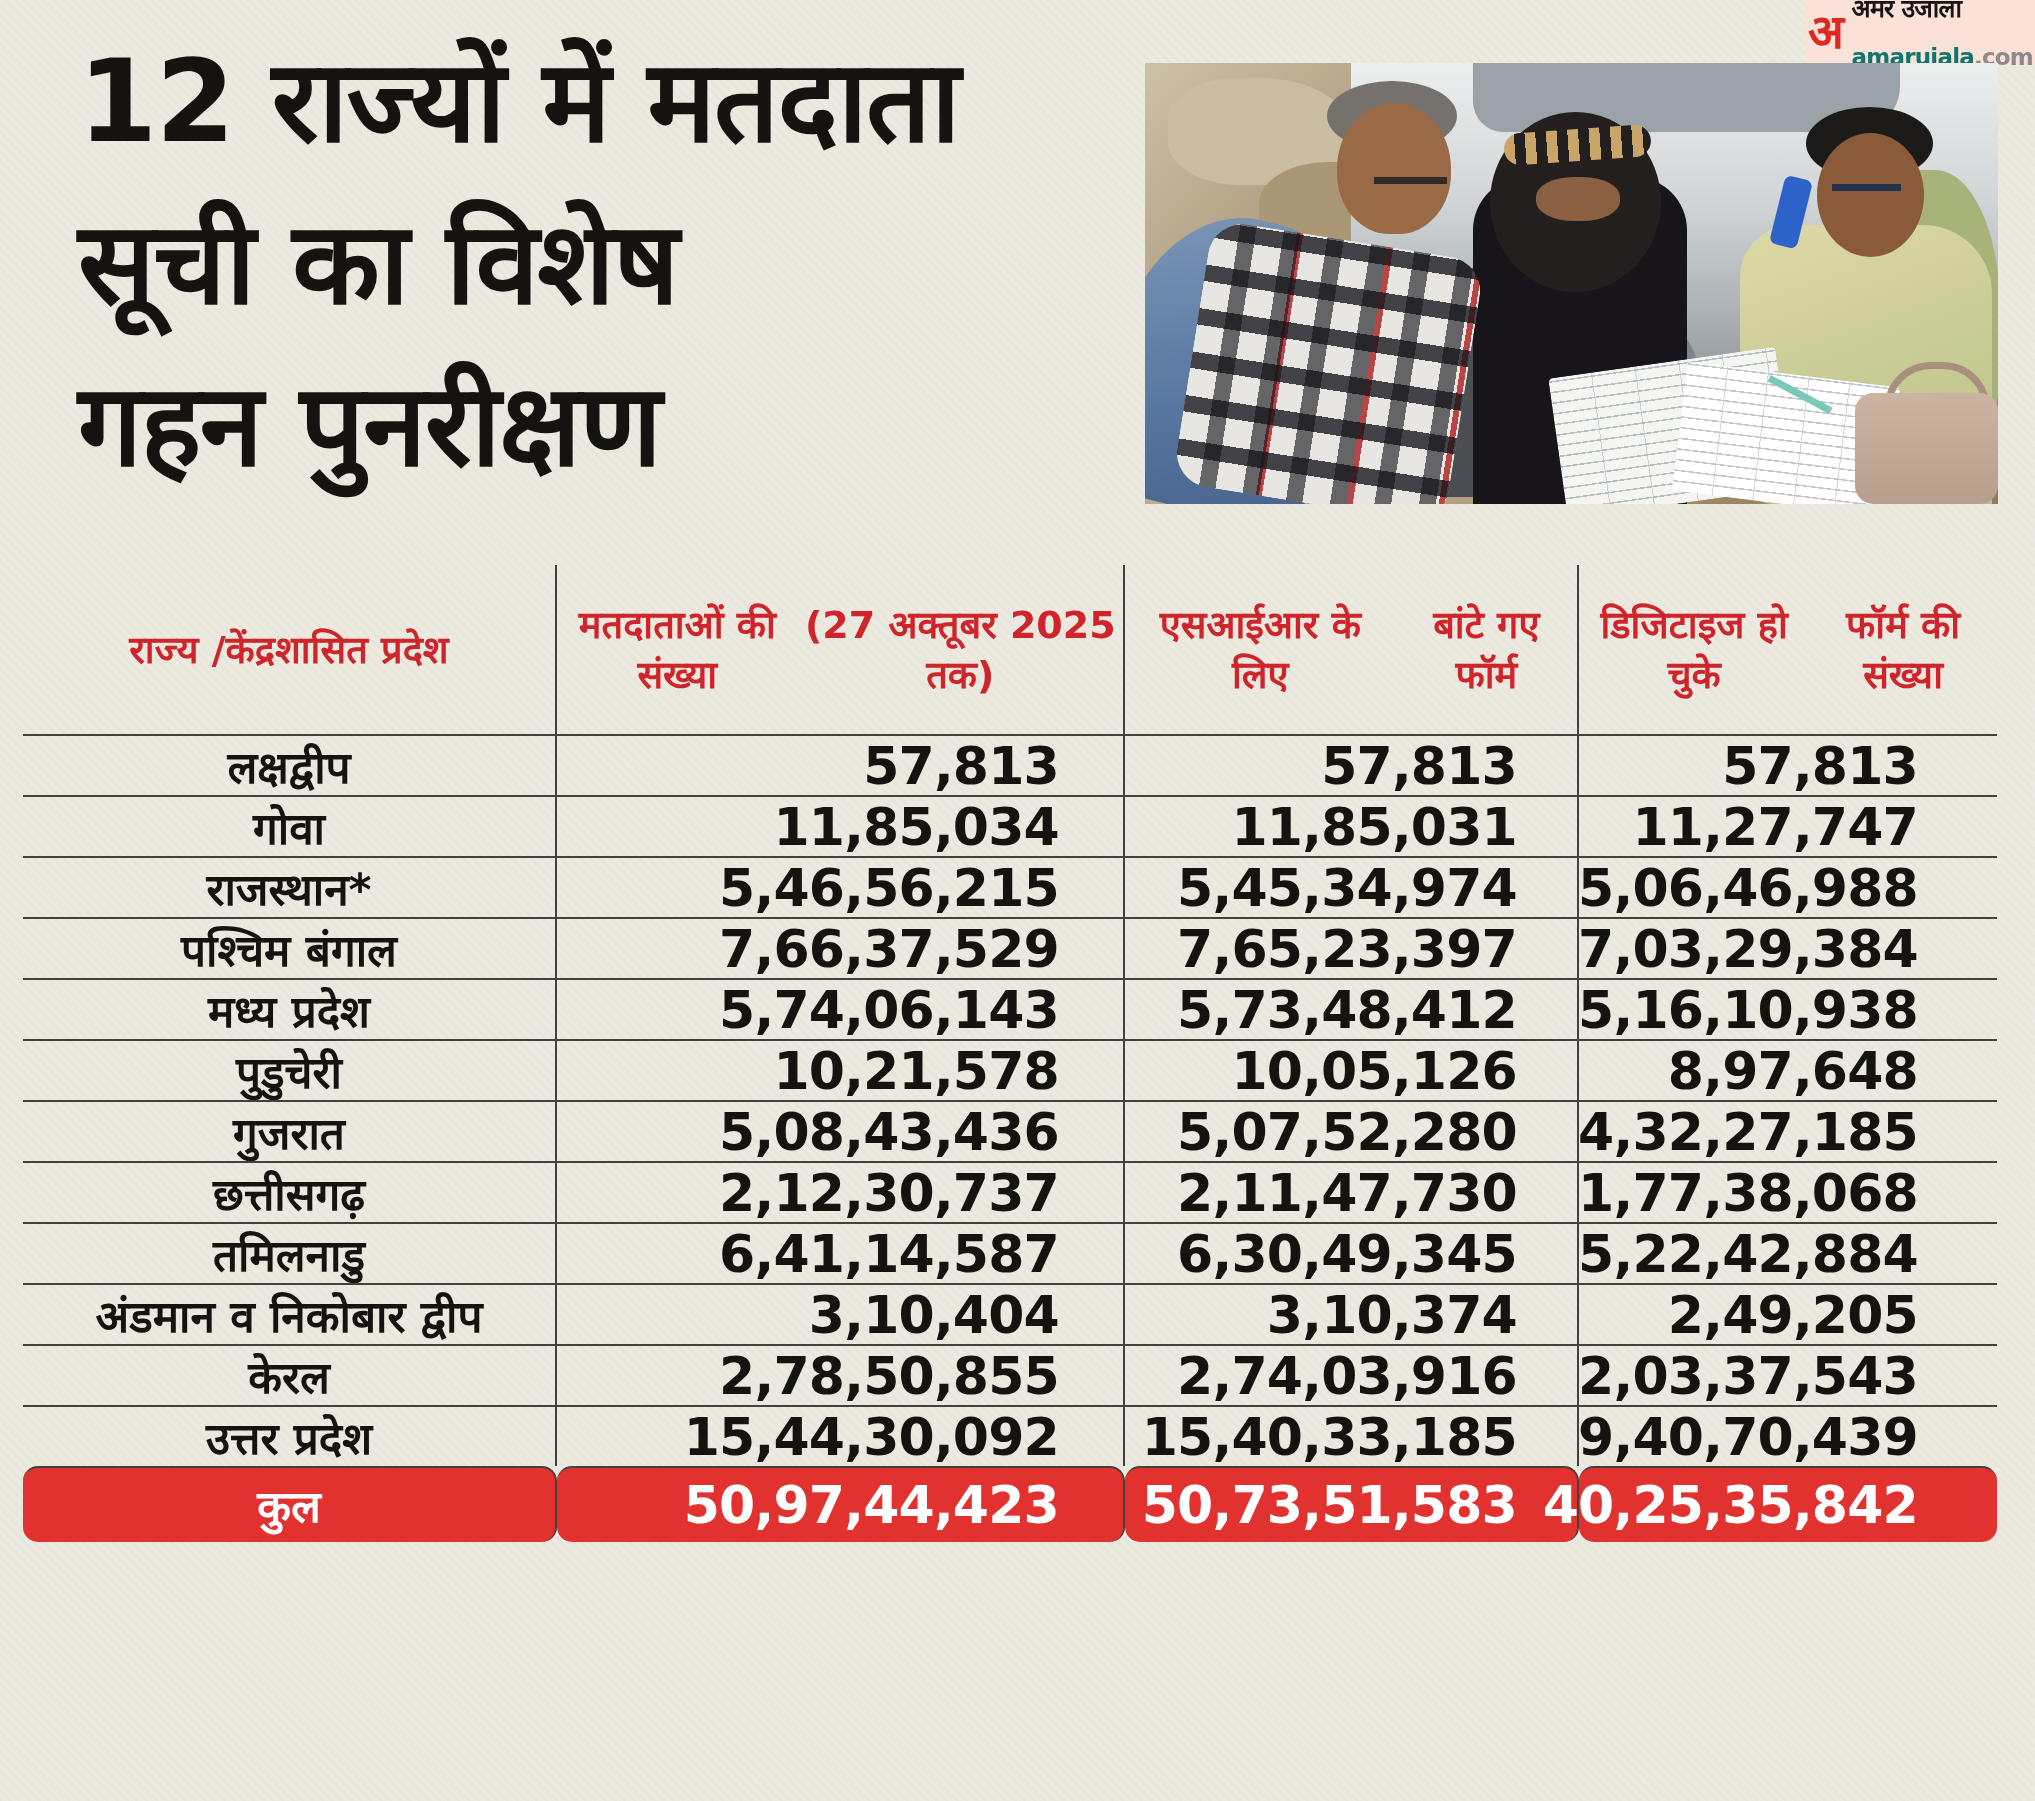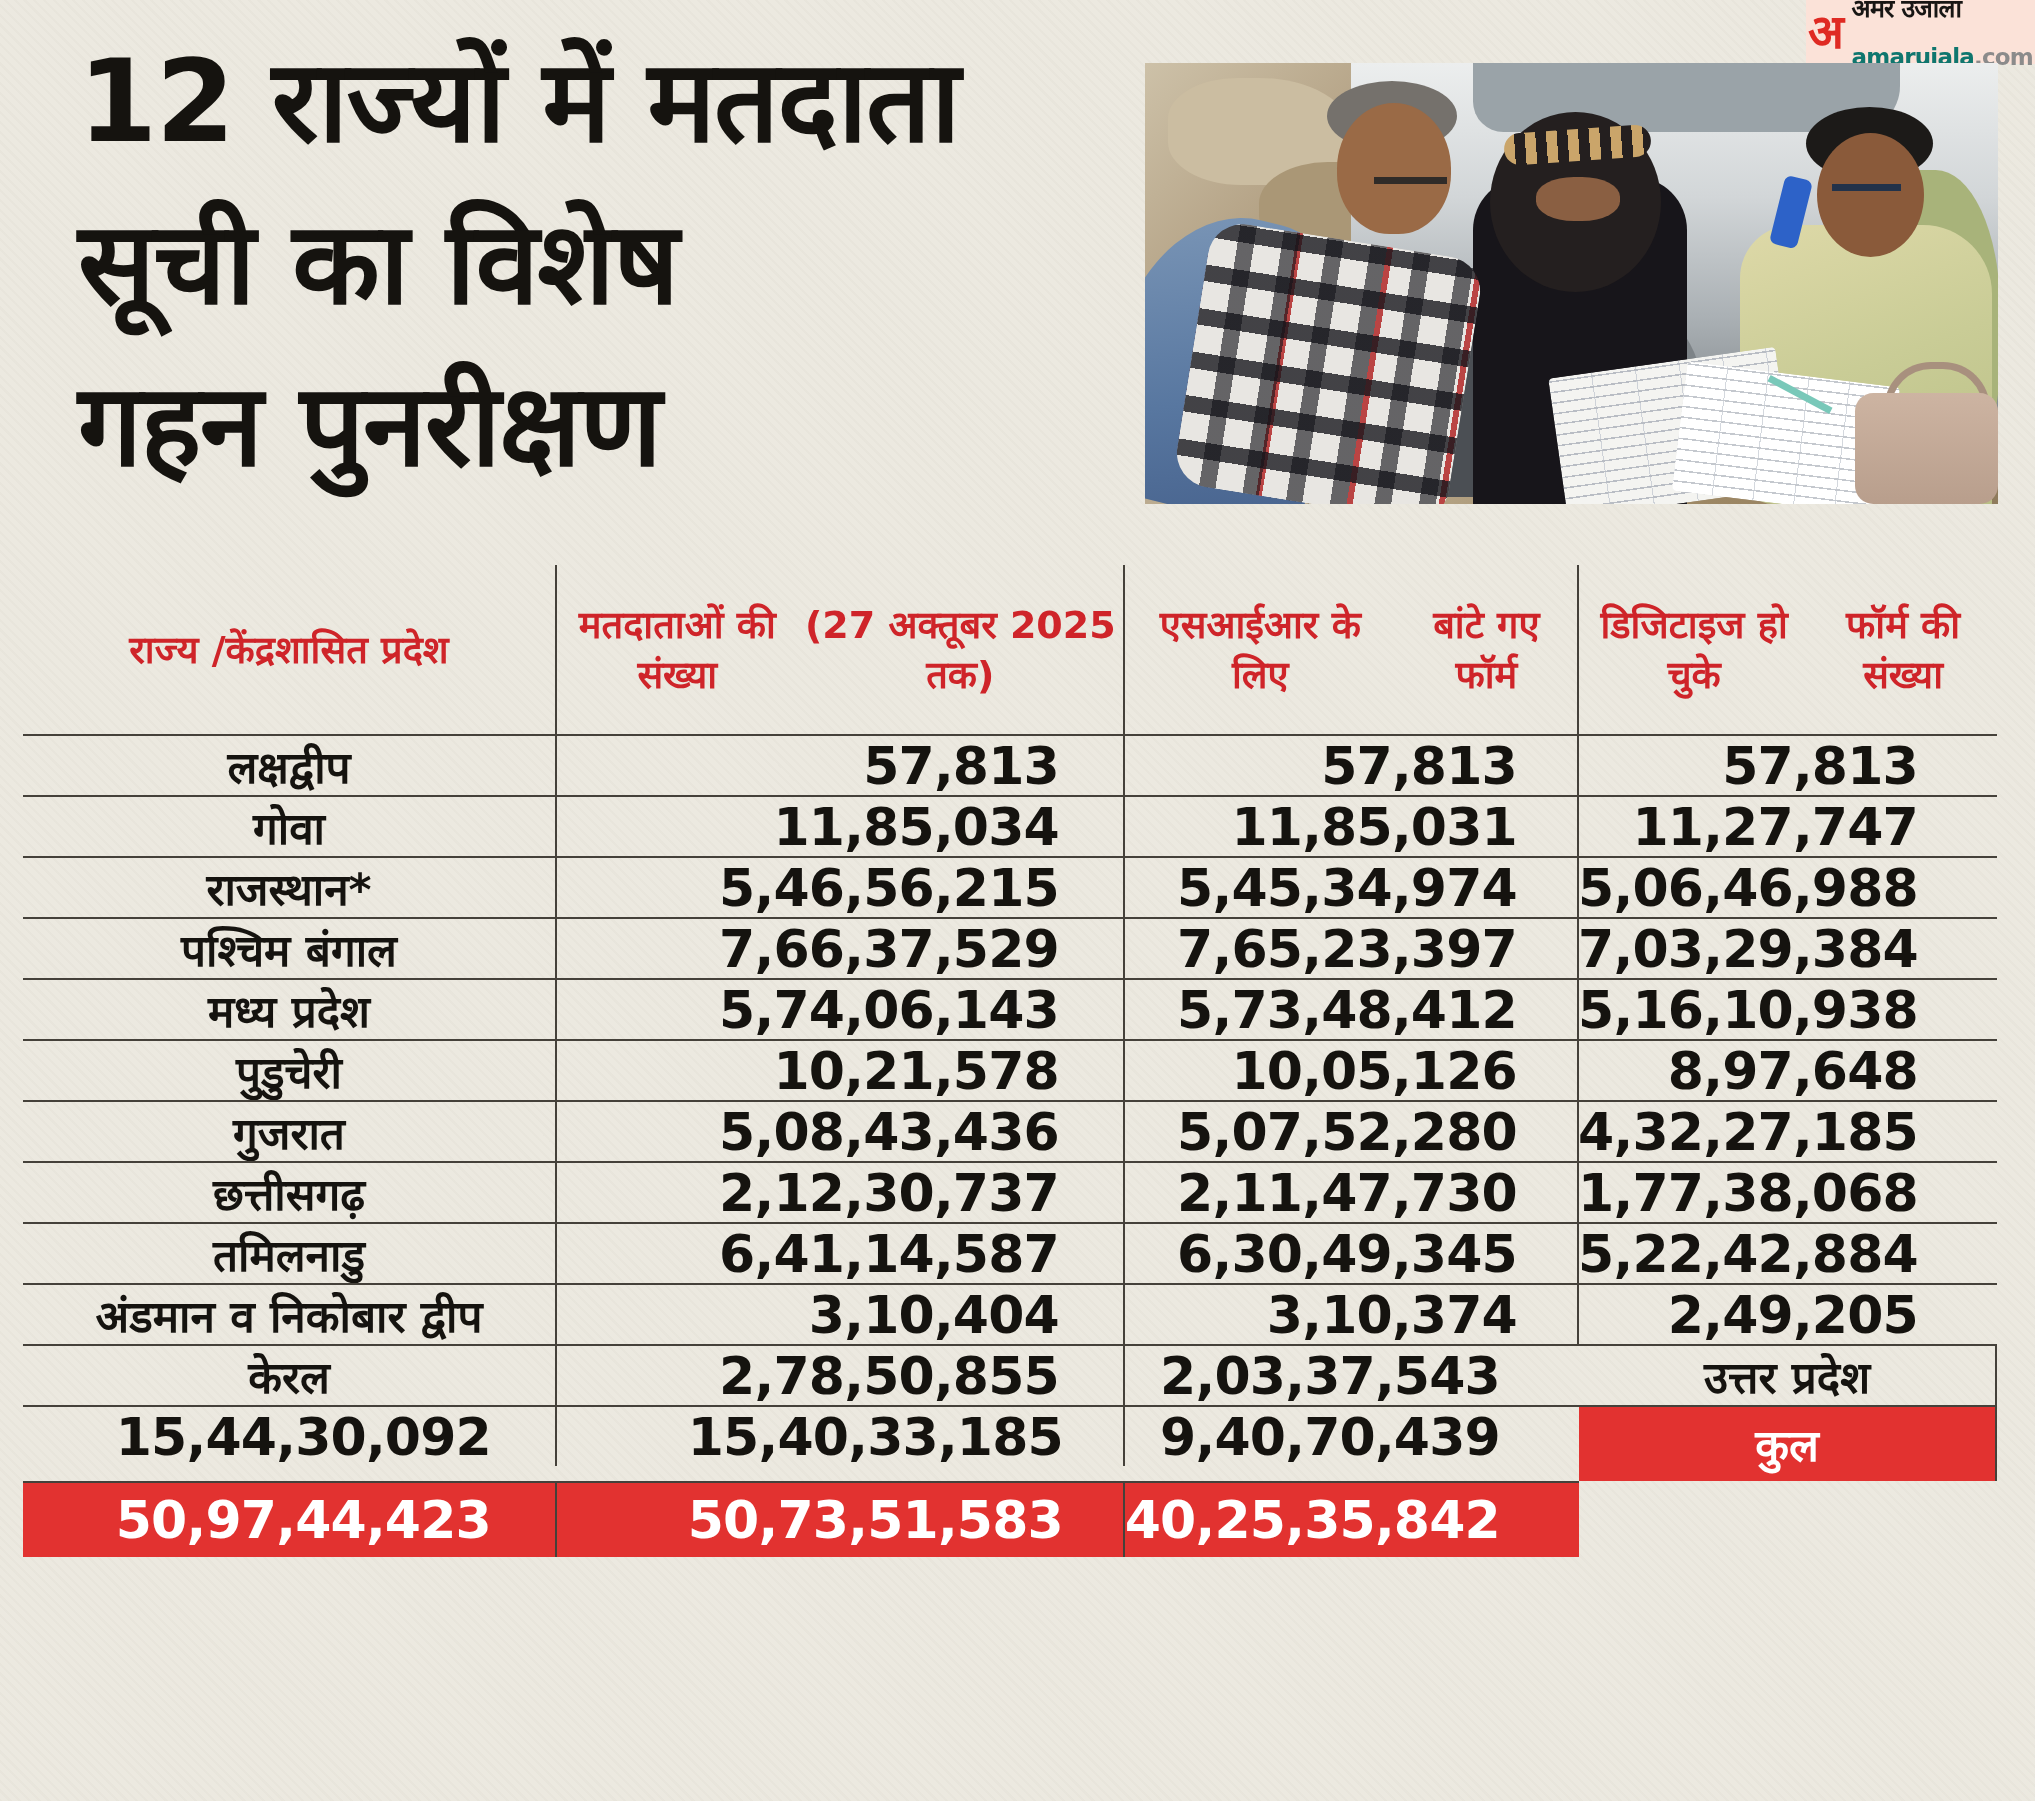--- a/index.html
+++ b/index.html
@@ -84,21 +84,21 @@
   .cell{display:flex;align-items:center;height:61px;box-sizing:border-box;
     border-top:2.3px solid #45413a;font-weight:bold;color:#15130f;}
   .v{border-right:2.3px solid #45413a;}
   .hcell{height:169px;border-top:none;flex-direction:row;justify-content:center;
     text-align:center;color:#cf2429;font-size:38px;line-height:50px;font-weight:bold;}
   .state{justify-content:center;font-size:44px;padding:0 4.6px;text-align:center;}
   .num{font-size:52px;letter-spacing:-0.8px;justify-content:flex-end;}
   .c2{padding-right:64px;}
   .c3{padding-right:60px;}
   .c4{padding-right:79px;}
-  .t{height:76px;background:#e23230;color:#ffffff;}
+  .t{height:76px;background:#e23230;color:#ffffff;border-radius:15px;}
 </style>
 </head>
 <body>
 
 <div id="canvas">
 
   <div class="title">
     <div>12 राज्यों में मतदाता</div>
     <div>सूची का विशेष</div>
     <div>गहन पुनरीक्षण</div>
@@ -206,20 +206,21 @@
     <div class="cell num c3 v">6,30,49,345</div>
     <div class="cell num c4">5,22,42,884</div>
 
     <div class="cell state v">अंडमान व निकोबार द्वीप</div>
     <div class="cell num c2 v">3,10,404</div>
     <div class="cell num c3 v">3,10,374</div>
     <div class="cell num c4">2,49,205</div>
 
     <div class="cell state v">केरल</div>
     <div class="cell num c2 v">2,78,50,855</div>
+    <div class="cell num c3 v">2,74,03,916</div>
     <div class="cell num c4">2,03,37,543</div>
 
     <div class="cell state v">उत्तर प्रदेश</div>
     <div class="cell num c2 v">15,44,30,092</div>
     <div class="cell num c3 v">15,40,33,185</div>
     <div class="cell num c4">9,40,70,439</div>
 
     <div class="cell state t v">कुल</div>
     <div class="cell num c2 t v">50,97,44,423</div>
     <div class="cell num c3 t v">50,73,51,583</div>

